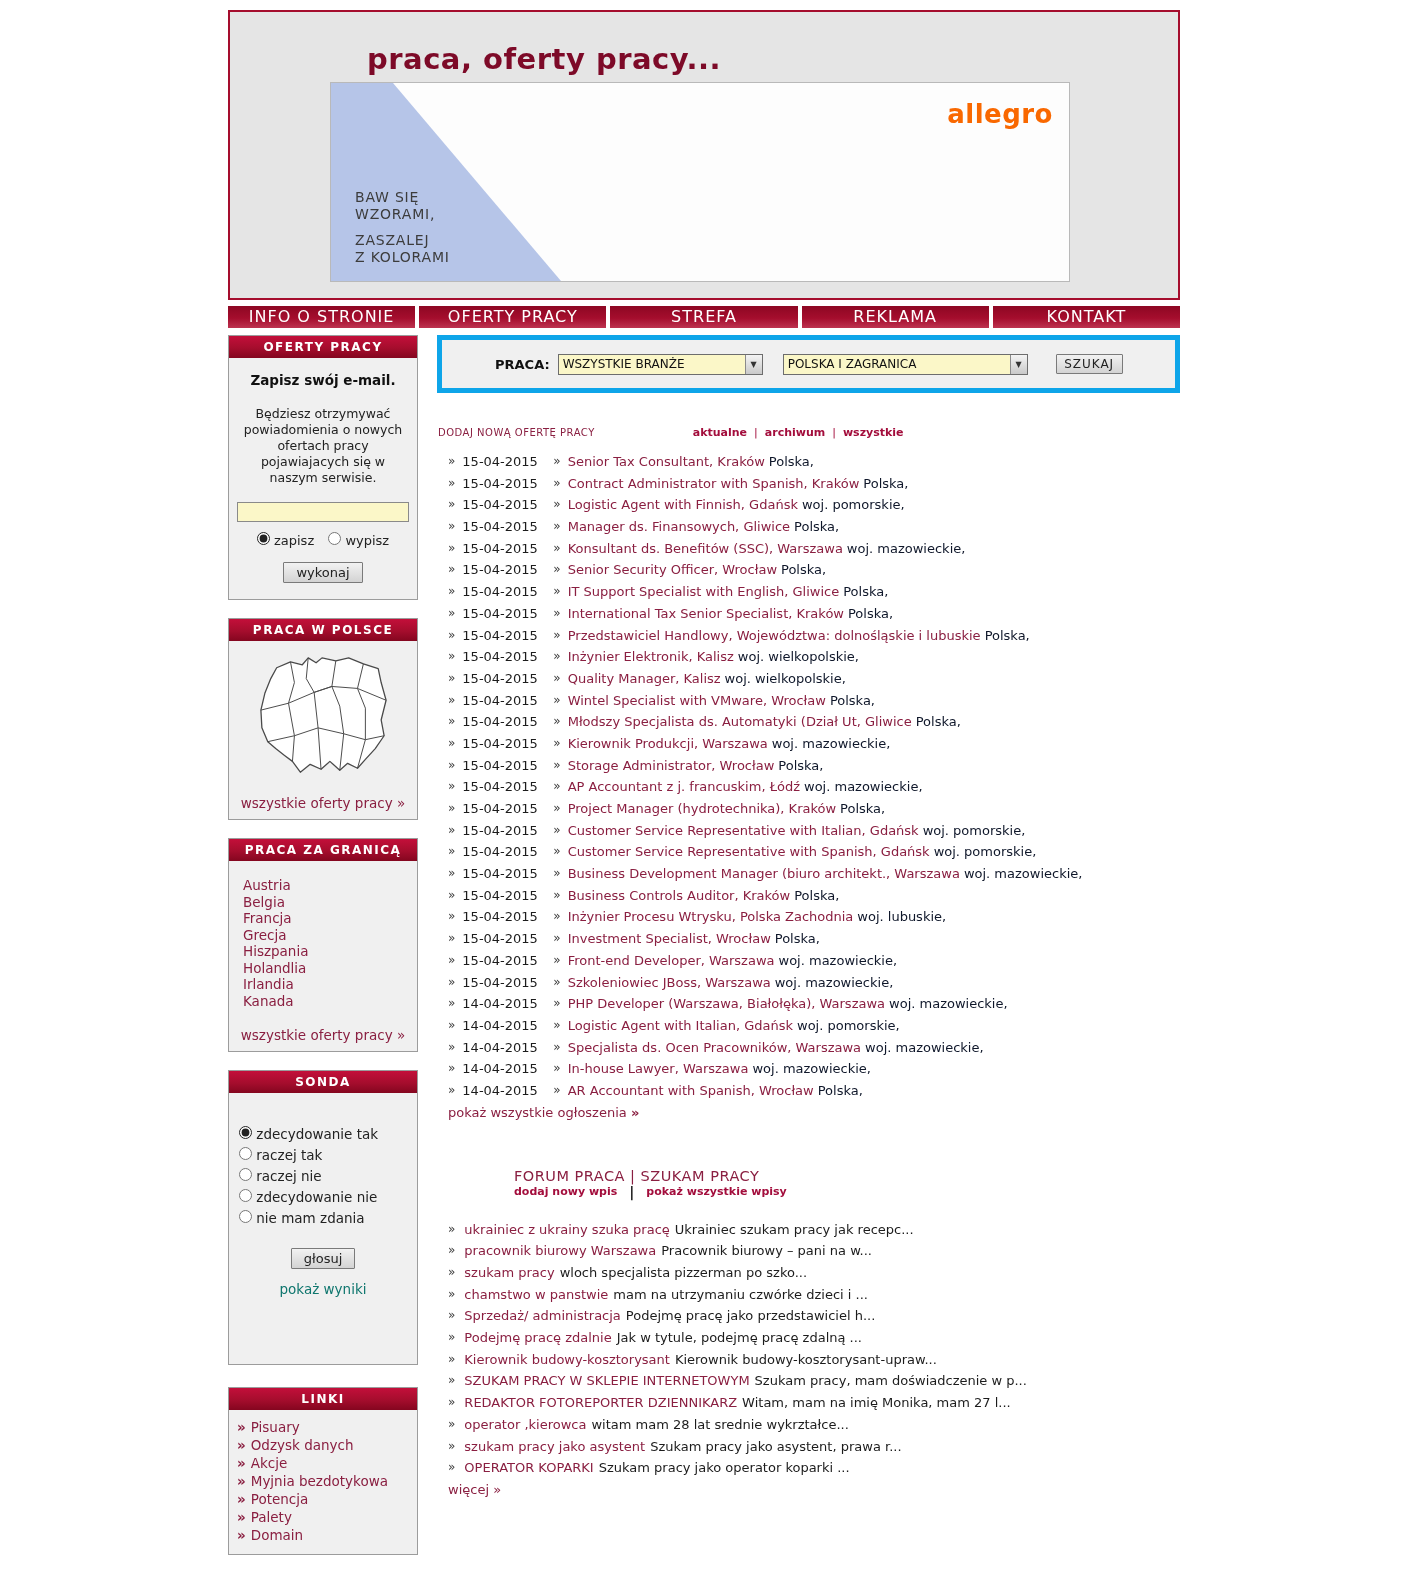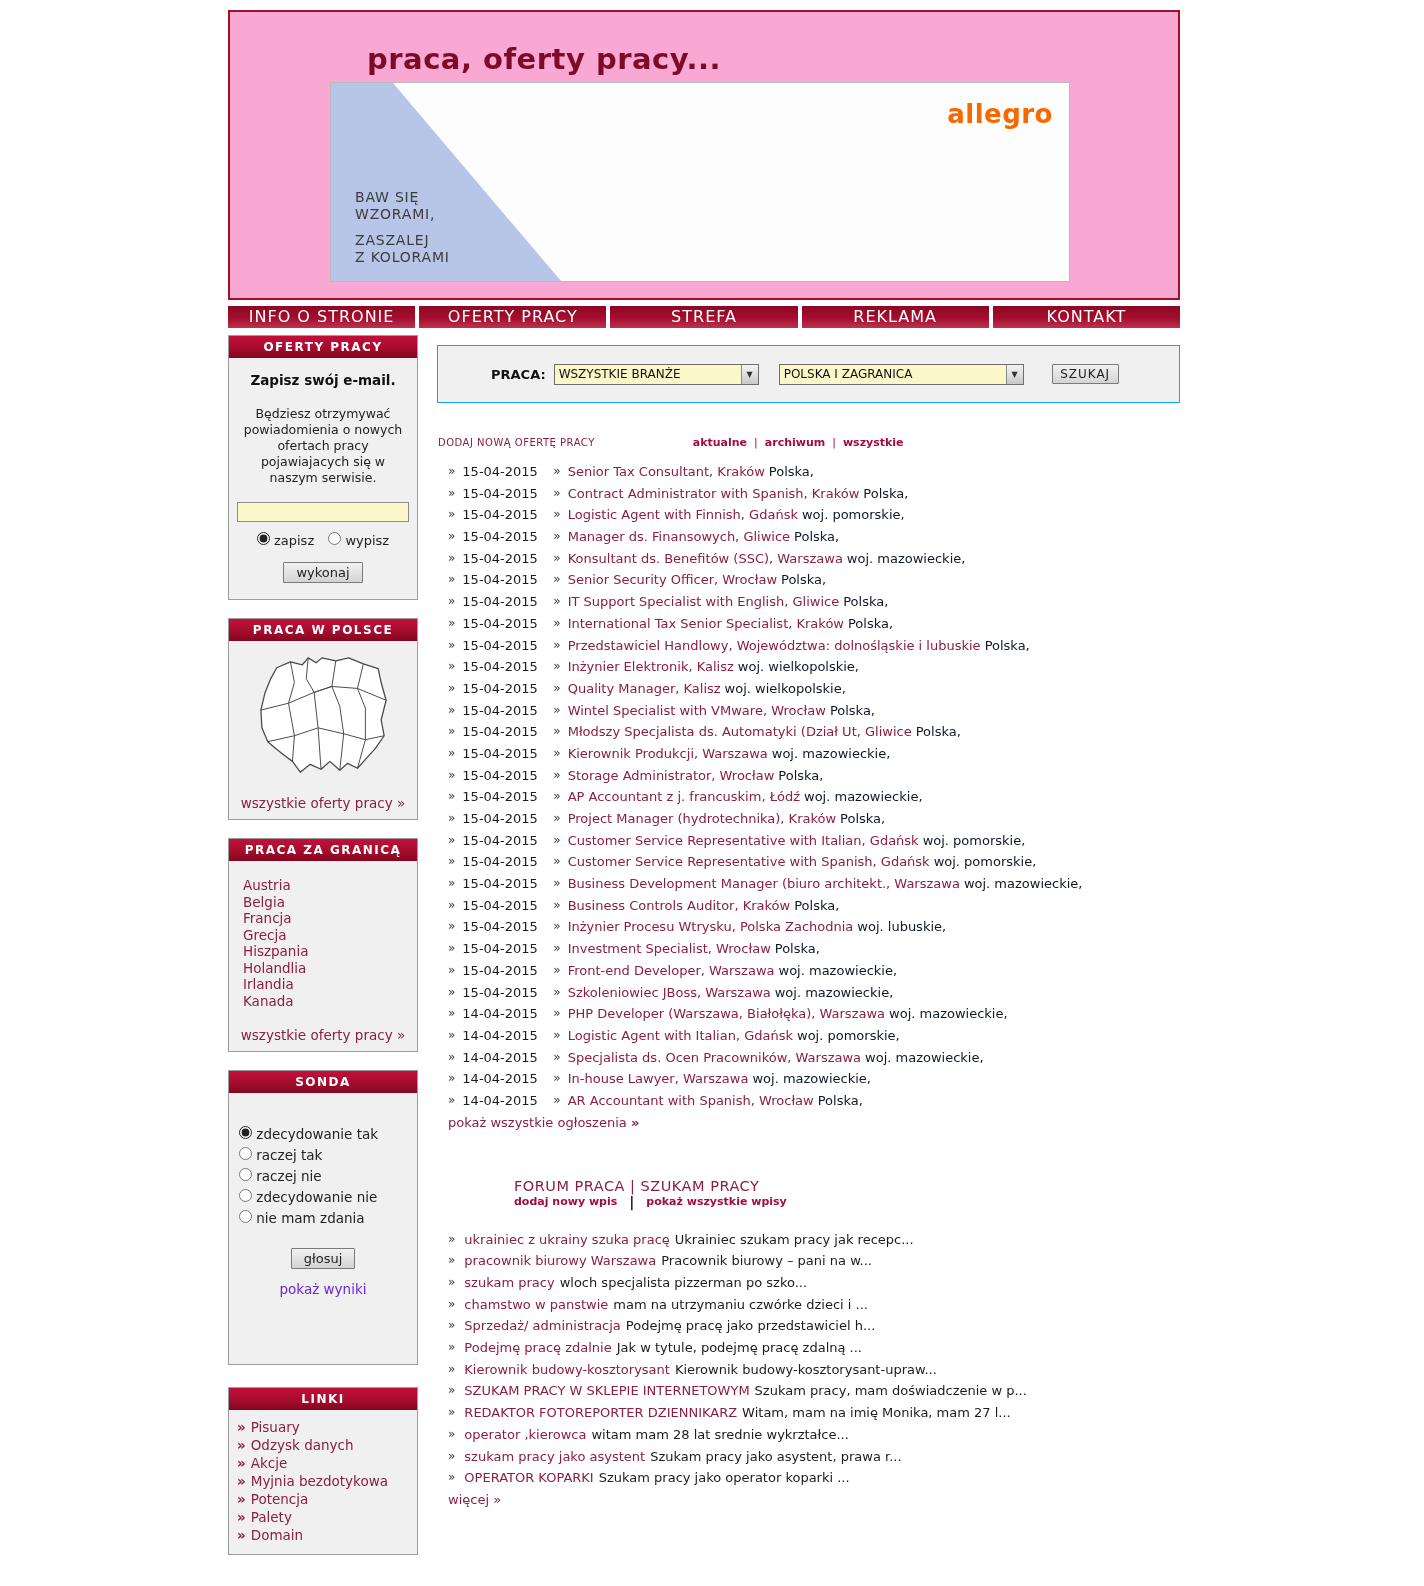--- a/index.html
+++ b/index.html
@@ -1,21 +1,21 @@
 <!DOCTYPE html>
 <html><head>
 <meta charset="utf-8">
 <style>
   * { margin:0; padding:0; box-sizing:border-box; }
   html,body { background:#ffffff; }
   body { width:1424px; height:1586px; font-family:"DejaVu Sans",sans-serif; color:#222; overflow:hidden; }
   .page { width:952px; margin-left:228px; padding-top:10px; }
 
   
-  .banner { position:relative; height:290px; background:#f9a8d4; border:2px solid #a50d2d; }
+  .banner { position:relative; height:290px; background:#e5e5e5; border:2px solid #a50d2d; }
   .banner-title { position:absolute; left:137px; top:30px; font-size:29px; font-weight:bold; color:#7d0a28; letter-spacing:0.5px; }
   .ad { position:absolute; left:100px; top:70px; width:740px; height:200px; background:#fdfdfd; border:1px solid #b9b9b9; overflow:hidden; }
   .ad svg.tri { position:absolute; left:0; top:0; }
   .ad-text { position:absolute; left:24px; top:106px; font-size:14px; line-height:17px; color:#3c3c3c; letter-spacing:0.8px; }
   .ad-text .grp2 { display:block; margin-top:9px; }
   .allegro { position:absolute; right:16px; top:16px; font-size:26px; font-weight:bold; color:#f96800; letter-spacing:0.5px; }
 
   
   .nav { display:flex; gap:4px; margin-top:6px; height:22px; }
   .nav-item { flex:1; background:linear-gradient(180deg,#8d0723 0%,#a50d2d 55%,#bd3350 100%); color:#fff; font-size:16px; letter-spacing:1px; text-align:center; line-height:22px; cursor:pointer; }
@@ -43,29 +43,29 @@
   .countries { display:flex; justify-content:space-between; padding:16px 14px 6px; }
   .country-col { list-style:none; font-size:13.5px; line-height:16.5px; }
   .country-col.right { text-align:right; }
   .country-col a { color:#8a1f41; text-decoration:none; cursor:pointer; }
 
   .poll-body { padding:14px 6px 14px; }
   .poll-q { font-weight:bold; font-size:13.5px; text-align:center; line-height:17px; color:#111; padding:0 4px; }
   .poll-opts { margin-top:16px; padding-left:4px; }
   .poll-opt { display:flex; align-items:center; gap:4px; font-size:13.5px; height:21px; color:#222; }
   .poll-foot { text-align:center; margin-top:20px; }
-  .poll-link { display:block; text-align:center; margin-top:12px; font-size:13.5px; color:#6d28d9; text-decoration:none; }
+  .poll-link { display:block; text-align:center; margin-top:12px; font-size:13.5px; color:#0f766e; text-decoration:none; }
 
   .links-list { list-style:none; padding:8px 6px 10px 8px; }
   .links-list li { font-size:13.5px; line-height:18px; }
   .links-list a { color:#8a1f41; text-decoration:none; cursor:pointer; }
   .chev { color:#8a1f41; font-weight:bold; margin-right:5px; }
 
   
-  .searchbar { height:58px; border:1px solid #0ea5e9; background:#f0f0f0; display:flex; align-items:center;margin-top:10px; }
+  .searchbar { height:58px; border:5px solid #0ea5e9; background:#f0f0f0; display:flex; align-items:center; }
   .search-label { font-weight:bold; font-size:13px; color:#111; margin-left:53px; }
   .fselect { display:flex; width:205px; height:21px; border:1px solid #6d6d6d; background:#fbf7c8; margin-left:8px; cursor:pointer; align-items:center; }
   .fselect.wide { width:245px; margin-left:20px; }
   .fselect-val { flex:1; font-size:12px; padding-left:4px; color:#111; white-space:nowrap; overflow:hidden; }
   .fselect-btn { width:17px; height:100%; flex:none; background:linear-gradient(180deg,#f4f4f4,#c9c9c9); border-left:1px solid #8a8a8a; font-size:8px; color:#333; display:flex; align-items:center; justify-content:center; }
   .search-btn { margin-left:28px; width:67px; text-align:center; letter-spacing:1px; font-size:12px; padding:2px 0; }
 
   .offers-head { display:flex; align-items:baseline; margin-top:33px; padding-left:1px; }
   .offers-title { font-size:10px; color:#8a1f41; letter-spacing:0.5px; text-decoration:none; }
   .filters { margin-left:98px; font-size:11px; font-weight:bold; color:#a30d3c; display:flex; gap:7px; }

